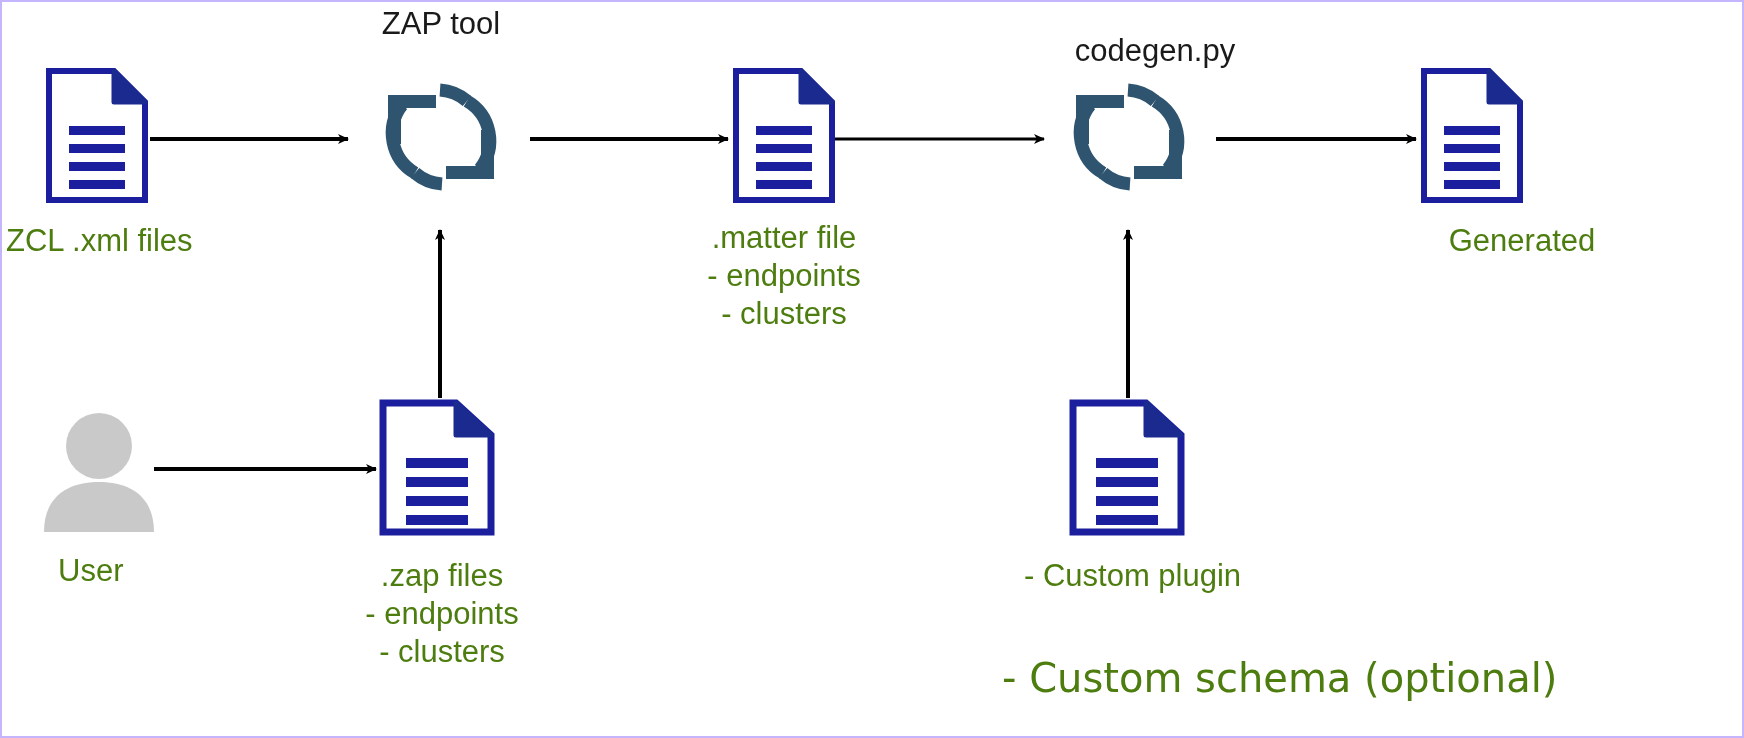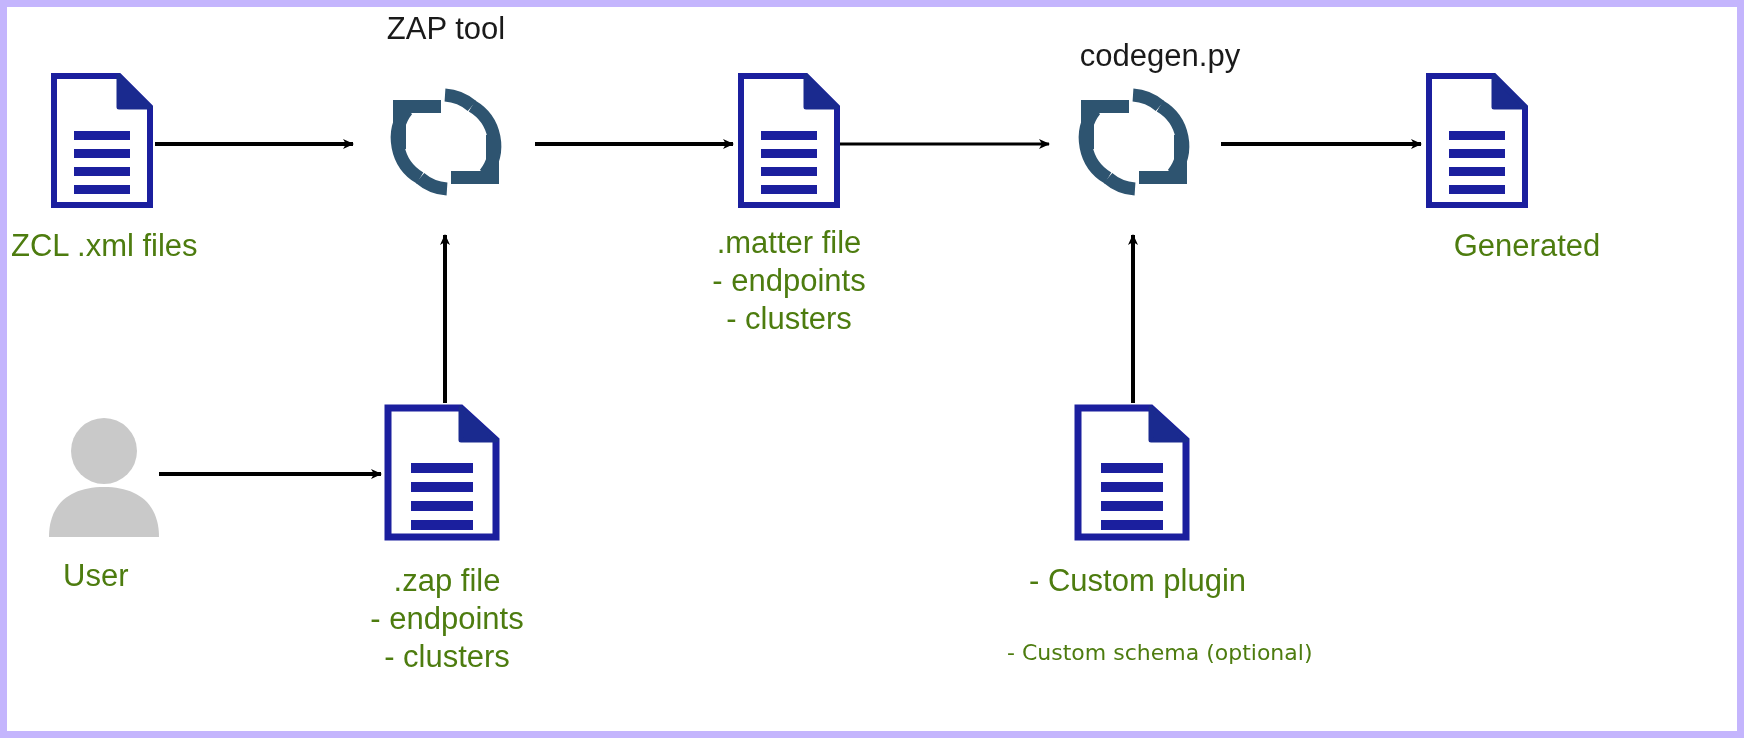--- a/index.html
+++ b/index.html
@@ -8,21 +8,21 @@
     background: #ffffff;
   }
   body {
     font-family: "Liberation Sans", sans-serif;
   }
   #canvas {
     position: relative;
     width: 1744px;
     height: 738px;
     background: #ffffff;
-    border: 7px solid #c4b5fd;
+    border: 2px solid #c4b5fd;
     box-sizing: border-box;
     overflow: hidden;
   }
   .node {
     position: absolute;
   }
   .label {
     position: absolute;
     color: #4d7c0f;
     font-size: 31px;
@@ -33,21 +33,22 @@
   .title {
     position: absolute;
     color: #1a1a1a;
     font-size: 31px;
     line-height: 36px;
     text-align: center;
     white-space: pre;
   }
   .label-sharp {
     font-family: "DejaVu Sans", sans-serif;
-    font-size: 22px;
+    font-size: 40px;
+    margin-top: 31px;
   }
   svg { display: block; overflow: visible; }
 </style>
 </head>
 <body>
 
 <div id="canvas">
 
   <div class="title" style="left:314px; top:4px; width:250px;">ZAP tool</div>
 
@@ -161,21 +162,21 @@
       <path d="M3,3 H76 L111,35 V132 H3 Z" fill="#ffffff" stroke="#1b1f9e" stroke-width="7"></path>
       <path d="M76,3 L111,35 H76 Z" fill="#1a2a8f" stroke="#1a2a8f" stroke-width="5" stroke-linejoin="round"></path>
       <g fill="#1b1f9e">
         <rect x="26" y="58" width="62" height="10"></rect>
         <rect x="26" y="77" width="62" height="10"></rect>
         <rect x="26" y="96" width="62" height="10"></rect>
         <rect x="26" y="115" width="62" height="10"></rect>
       </g>
     </svg>
   </div>
-  <div class="label center" style="left:295px; top:554px; width:290px;">.zap file</div>
+  <div class="label center" style="left:295px; top:554px; width:290px;">.zap files</div>
   <div class="label center" style="left:295px; top:592px; width:290px;">- endpoints</div>
   <div class="label center" style="left:295px; top:630px; width:290px;">- clusters</div>
 
   <div class="node" style="left:1068px; top:398px;">
     <svg width="114" height="135" viewBox="0 0 114 135">
       <path d="M3,3 H76 L111,35 V132 H3 Z" fill="#ffffff" stroke="#1b1f9e" stroke-width="7"></path>
       <path d="M76,3 L111,35 H76 Z" fill="#1a2a8f" stroke="#1a2a8f" stroke-width="5" stroke-linejoin="round"></path>
       <g fill="#1b1f9e">
         <rect x="26" y="58" width="62" height="10"></rect>
         <rect x="26" y="77" width="62" height="10"></rect>

